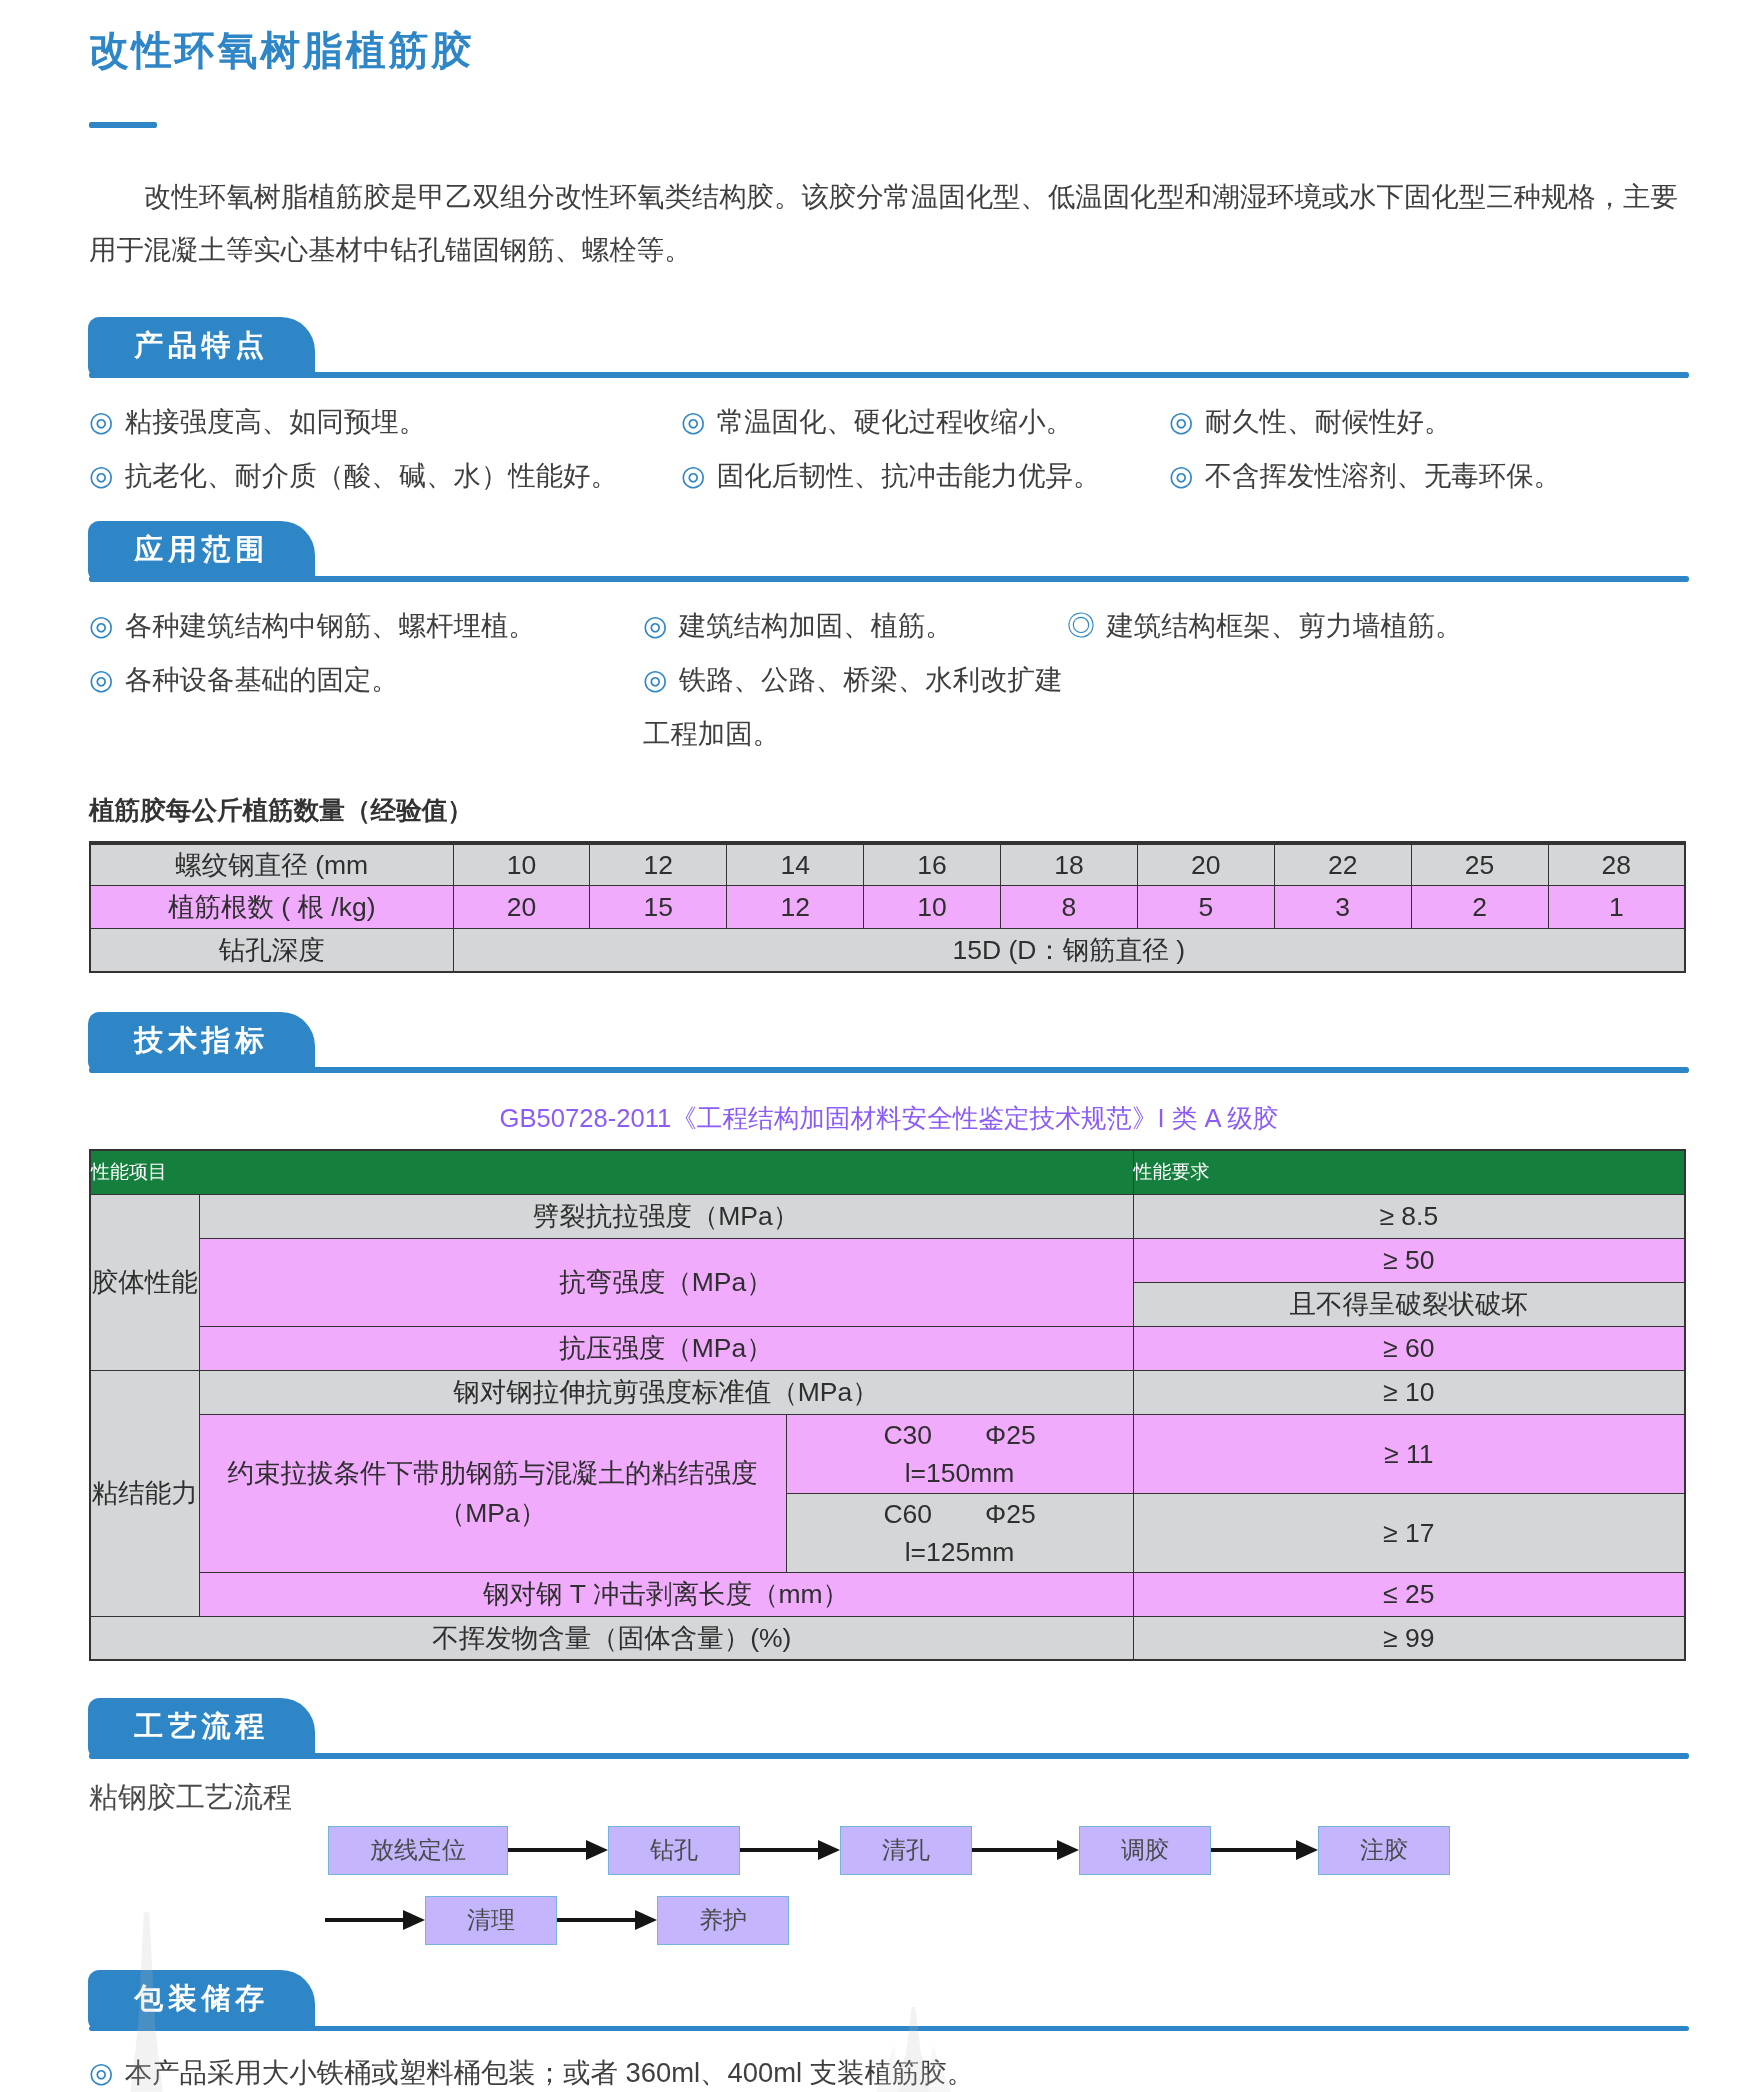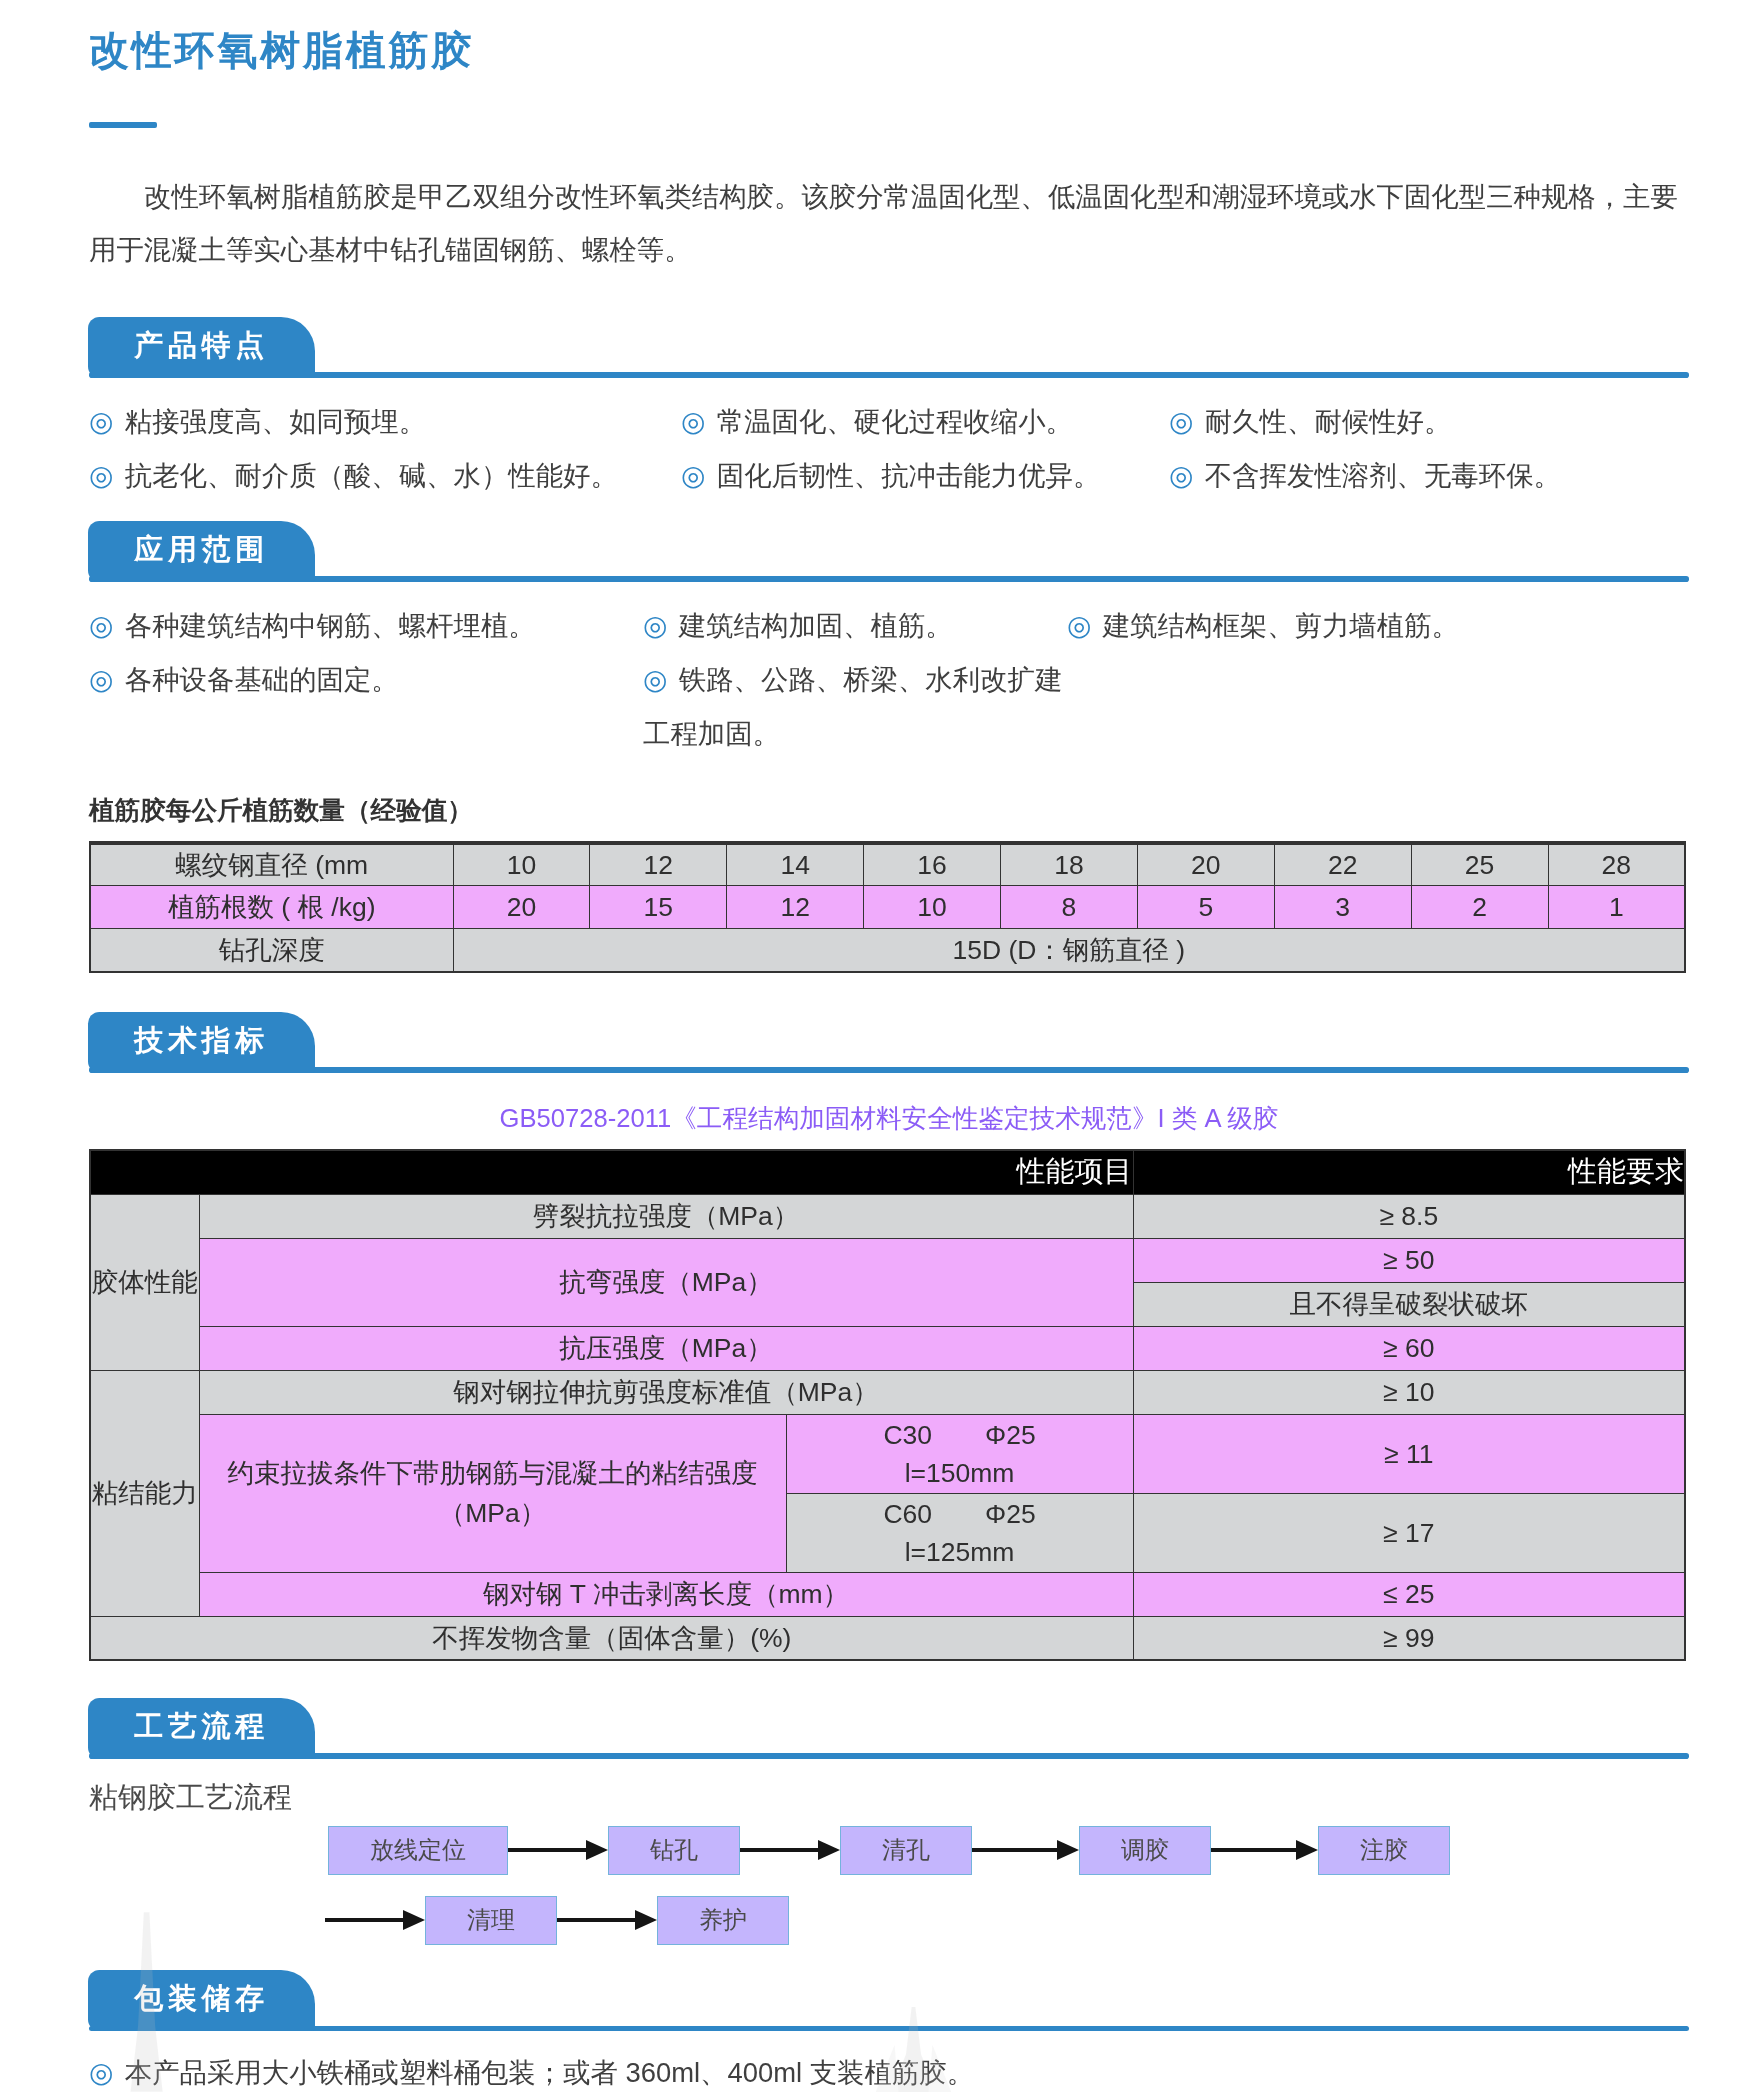--- a/index.html
+++ b/index.html
@@ -48,21 +48,21 @@
     font-size: 29px; font-weight: bold; letter-spacing: 4.7px;
     text-align: center; line-height: 57px;
     border-radius: 11.4px 34px 3.8px 11.4px;
   }
 
   
   .bullet { color: #2e86c6; font-size: 28px; margin-right: 11.4px; }
   .cols { display: flex; font-size: 27.4px; color: #3f3f3f; line-height: 54px; }
   .cols + .cols { margin-top: 0; }
   .fcol1 { width: 592px; } .fcol2 { width: 488px; } .fcol3 { flex: 1; }
-  .acol1 { width: 554px; } .acol2 { width: 424px; } .acol3 { flex: 1; }
+  .acol1 { width: 554px; } .acol2 { width: 424px; } .acol3 { flex: 1; font-family: Liberation Serif, serif; }
   .list { margin-top: 17px; }
 
   
   .caption { margin-top: 32px; font-size: 25.6px; font-weight: bold; color: #333; }
   table { border-collapse: collapse; table-layout: fixed; padding-left: 20px; }
   table.rebar {
     width: 1597px; margin-top: 13.2px;
     font-size: 26.5px; color: #2f2f2f;
     border: 2.8px solid #333; border-top-width: 4.7px;
   }
@@ -74,23 +74,23 @@
   .white { background: #f0abfc; }
 
   
   .std-note { margin-top: 28px; text-align: center; font-size: 25.6px; color: #8b5cf6; }
   table.spec {
     width: 1597px; margin-top: 13.2px;
     font-size: 26.5px; color: #2f2f2f;
     border: 2.8px solid #333;
   }
   table.spec th {
-    background: #000000; color: #ffffff;
-    font-size: 29px; font-weight: normal;
-    height: 44px; border: 1.9px solid #333; text-align: right;
+    background: #15803d; color: #ffffff;
+    font-size: 19px; font-weight: normal;
+    height: 44px; border: 1.9px solid #333; text-align: left;
   }
   table.spec td {
     border: 1.9px solid #333;
     height: 44px; text-align: center; vertical-align: middle;
     line-height: 40px;
   }
   table.spec td.tall { height: 79px; }
   .twoline div { line-height: 38px; }
 
   

